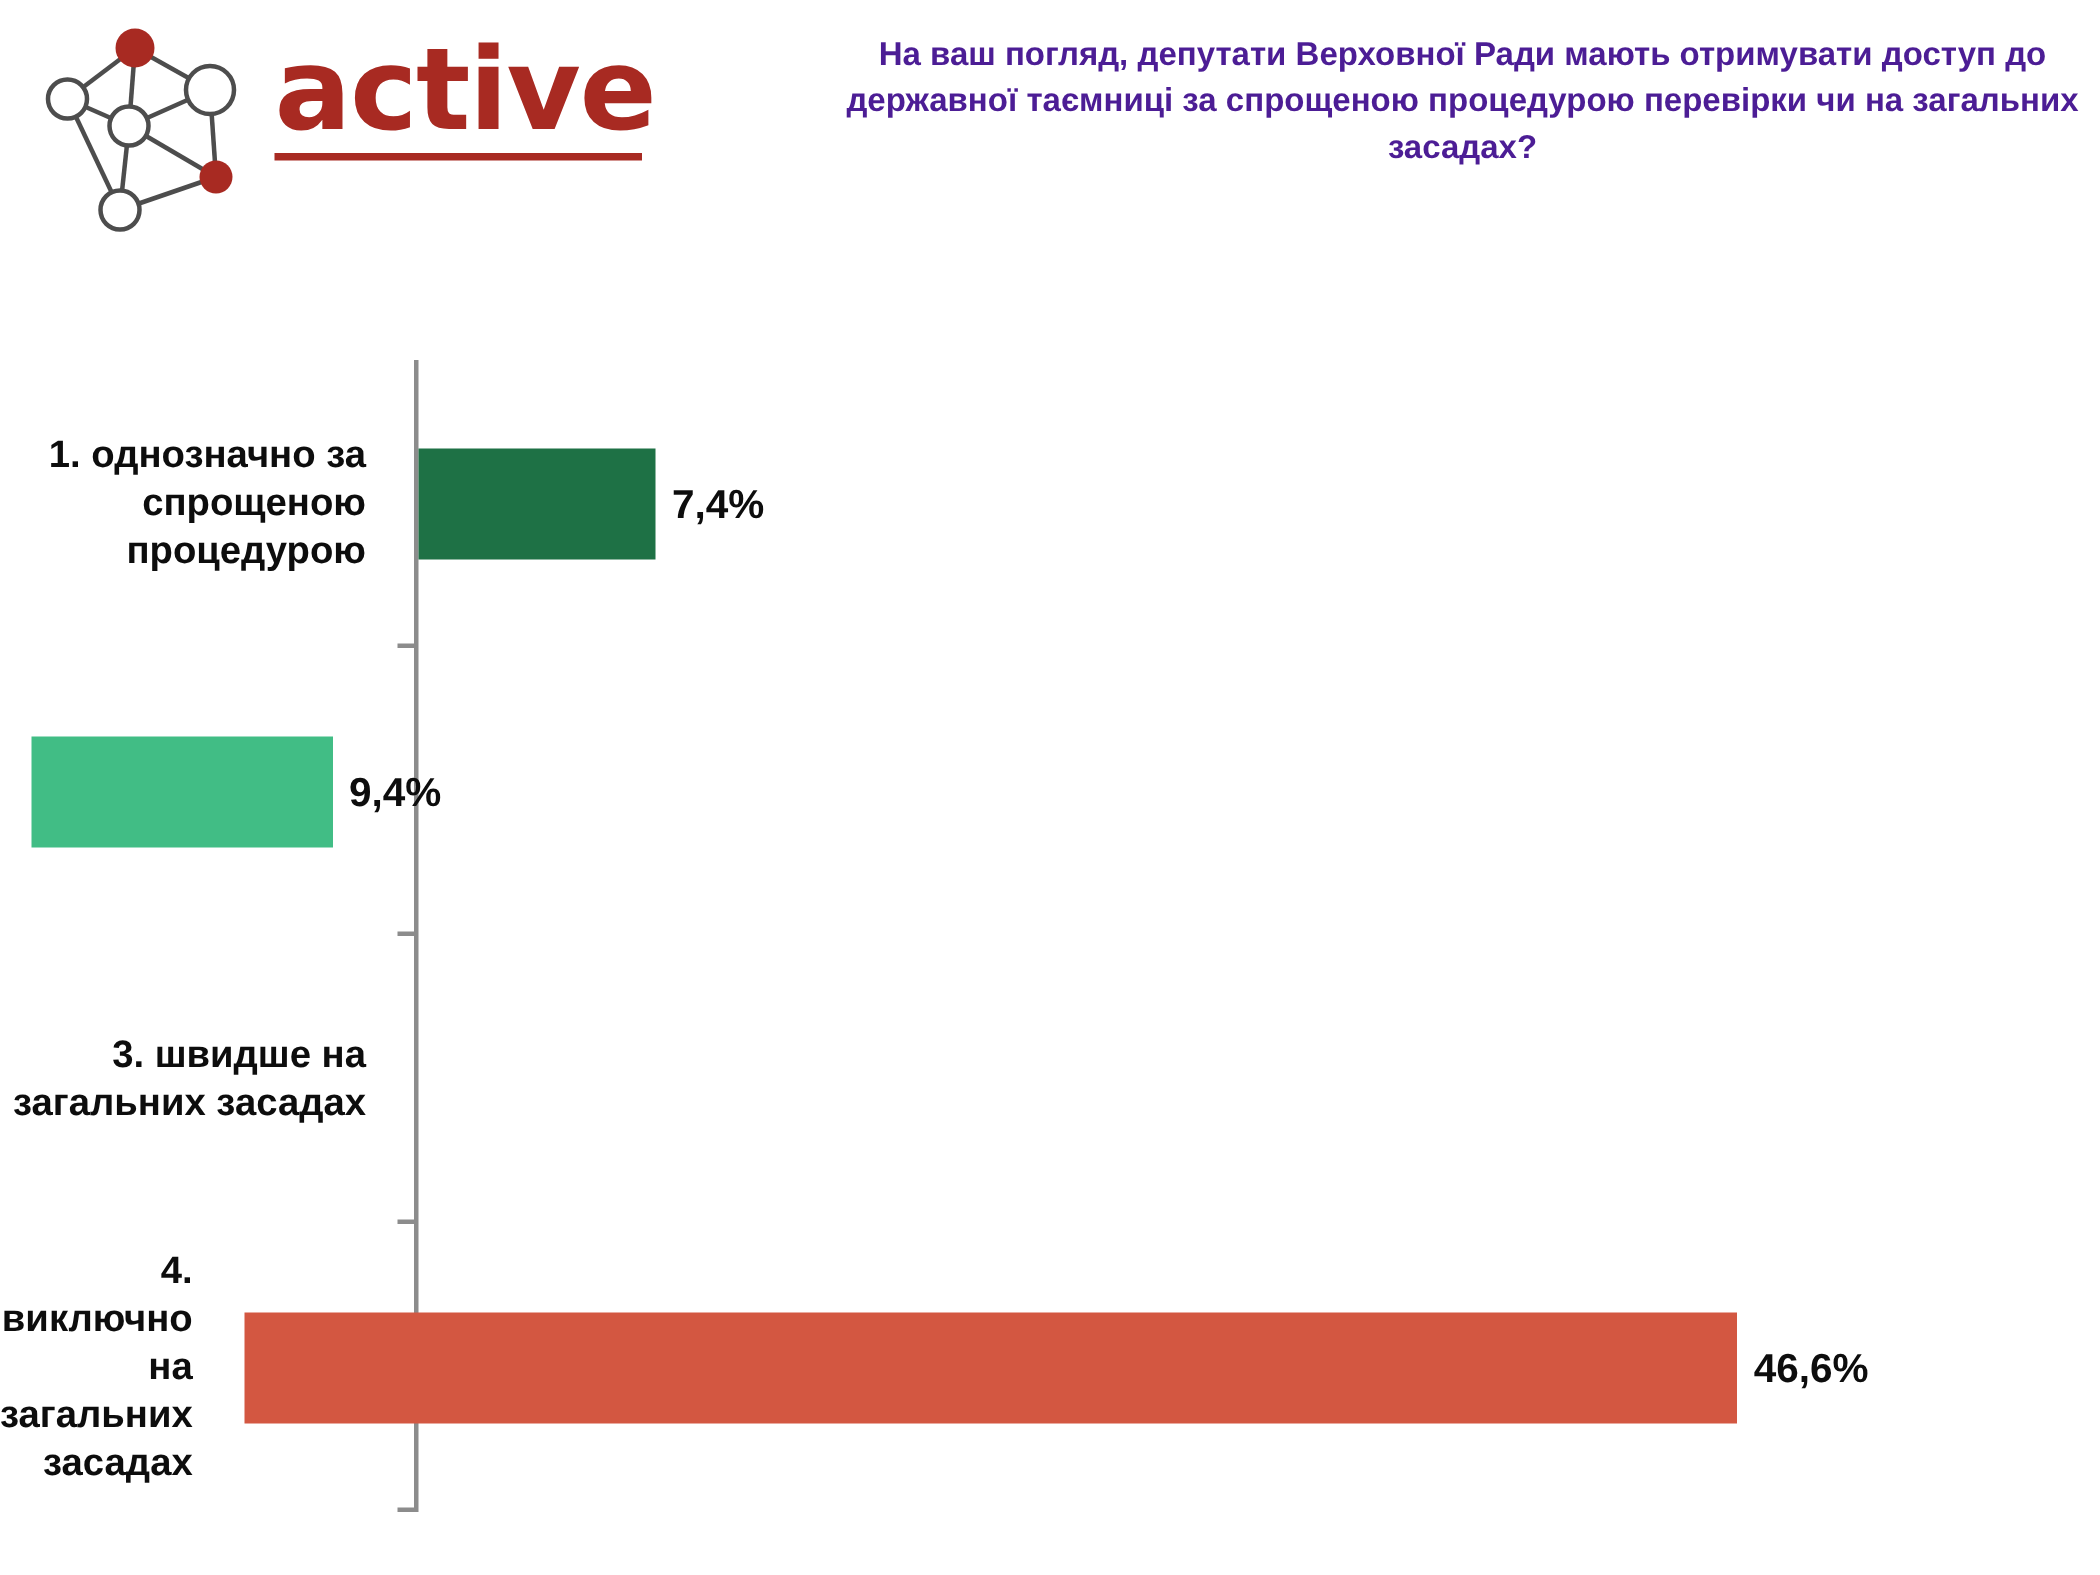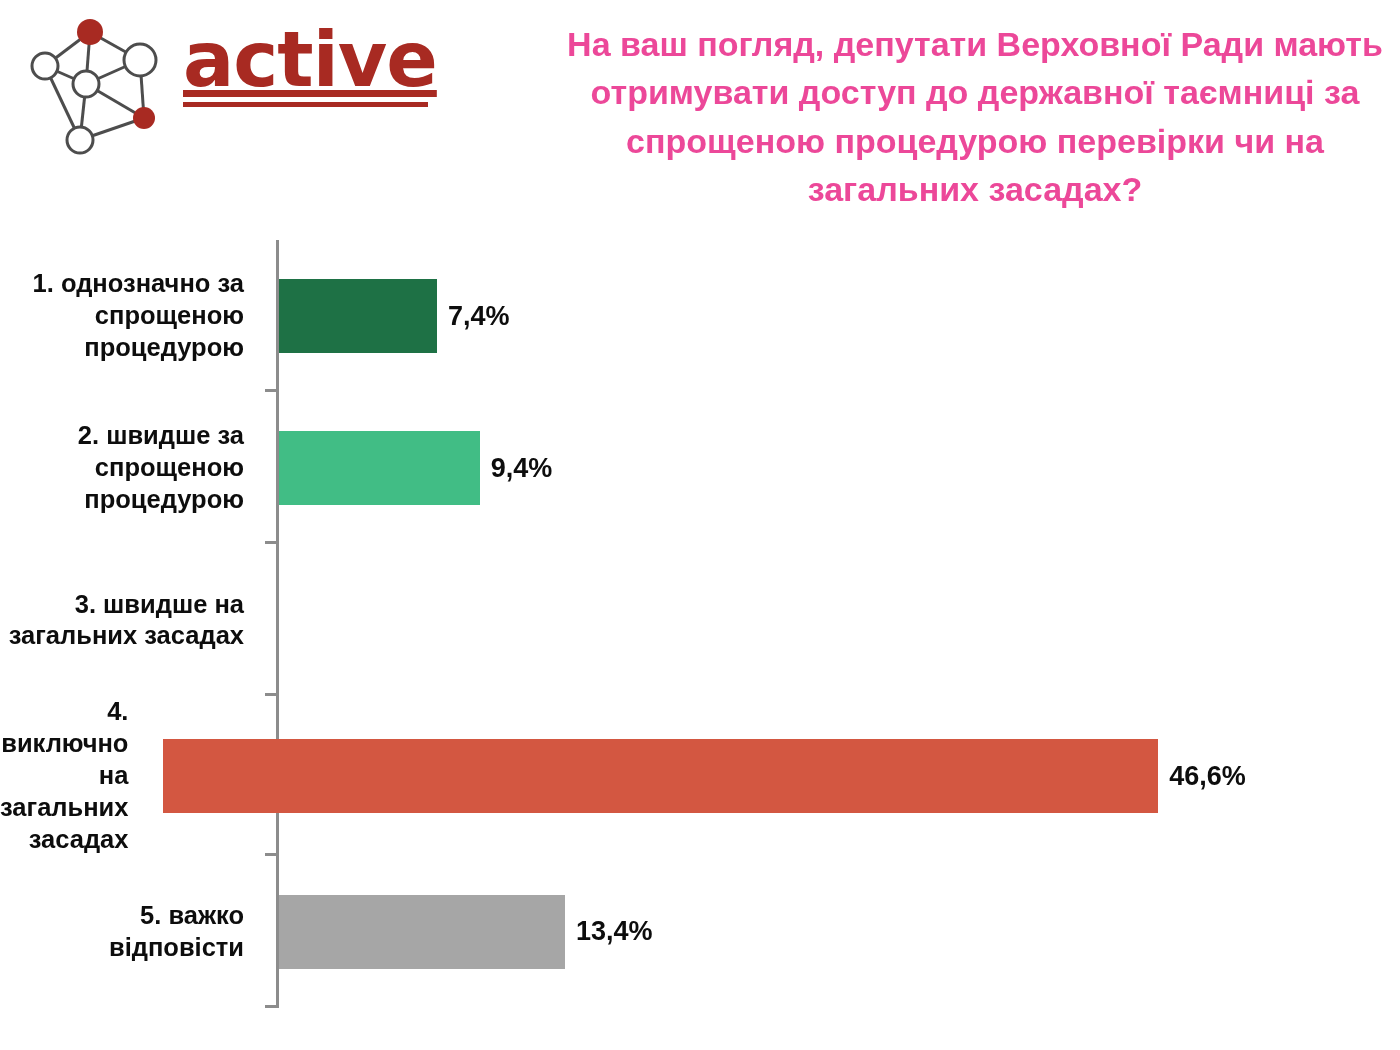--- a/index.html
+++ b/index.html
@@ -42,21 +42,20 @@
     top: 12px;
     width: 255px;
   }
   .logo-word {
     font-family: "DejaVu Sans", sans-serif;
     font-size: 76px;
     font-weight: 700;
     color: #a82a22;
     letter-spacing: -1px;
     line-height: 1;
-    text-decoration: underline;
   }
   .logo-rule {
     width: 245px;
     height: 5px;
     background: #a82a22;
     margin-top: 4px;
   }
   .logo-sub {
     font-family: "DejaVu Sans", sans-serif;
     font-size: 31px;
@@ -65,24 +64,24 @@
     letter-spacing: 15px;
     margin-top: 8px;
   }
 
   .chart-title {
     position: absolute;
     left: 560px;
     top: 20px;
     width: 830px;
     text-align: center;
-    font-size: 34px;
+    font-size: 22px;
     font-weight: bold;
     line-height: 1.42;
-    color: #ec4899;
+    color: #4c1d95;
   }
 
   
   .chart {
     position: absolute;
     left: 0;
     top: 232px;
     width: 1400px;
     height: 790px;
   }
@@ -190,44 +189,35 @@
       <div class="tick"></div>
       <div class="cat-label">1. однозначно за спрощеною процедурою</div>
       <div class="bar-wrap">
         <div class="bar" style="width: 157.962px; background: rgb(30, 113, 69);"></div>
         <div class="bar-value">7,4%</div>
       </div>
     </div>
 
     <div class="row">
       <div class="tick"></div>
-      <div class="cat-label">2. швидше за спрощеною процедурою</div>
       <div class="bar-wrap">
         <div class="bar" style="width: 200.654px; background: rgb(65, 189, 133);"></div>
         <div class="bar-value">9,4%</div>
       </div>
     </div>
 
     <div class="row">
       <div class="tick"></div>
       <div class="cat-label">3. швидше на загальних засадах</div>
     </div>
 
     <div class="row">
       <div class="tick"></div>
       <div class="cat-label">4. виключно на загальних засадах</div>
       <div class="bar-wrap">
         <div class="bar" style="width: 994.731px; background: rgb(211, 87, 65);"></div>
         <div class="bar-value">46,6%</div>
       </div>
     </div>
 
-    <div class="row">
-      <div class="tick"></div>
-      <div class="cat-label">5. важко відповісти</div>
-      <div class="bar-wrap">
-        <div class="bar" style="width: 286.038px; background: rgb(166, 166, 166);"></div>
-        <div class="bar-value">13,4%</div>
-      </div>
-    </div>
 
   </div>
 </div>
 
 </body></html>

